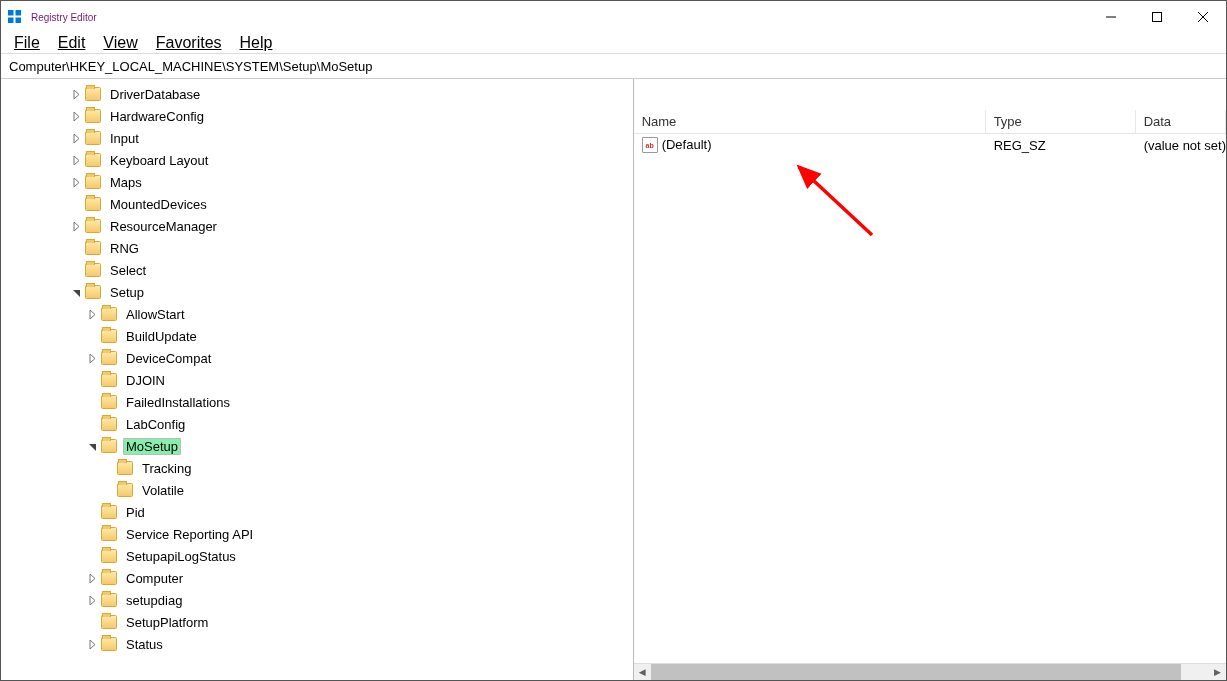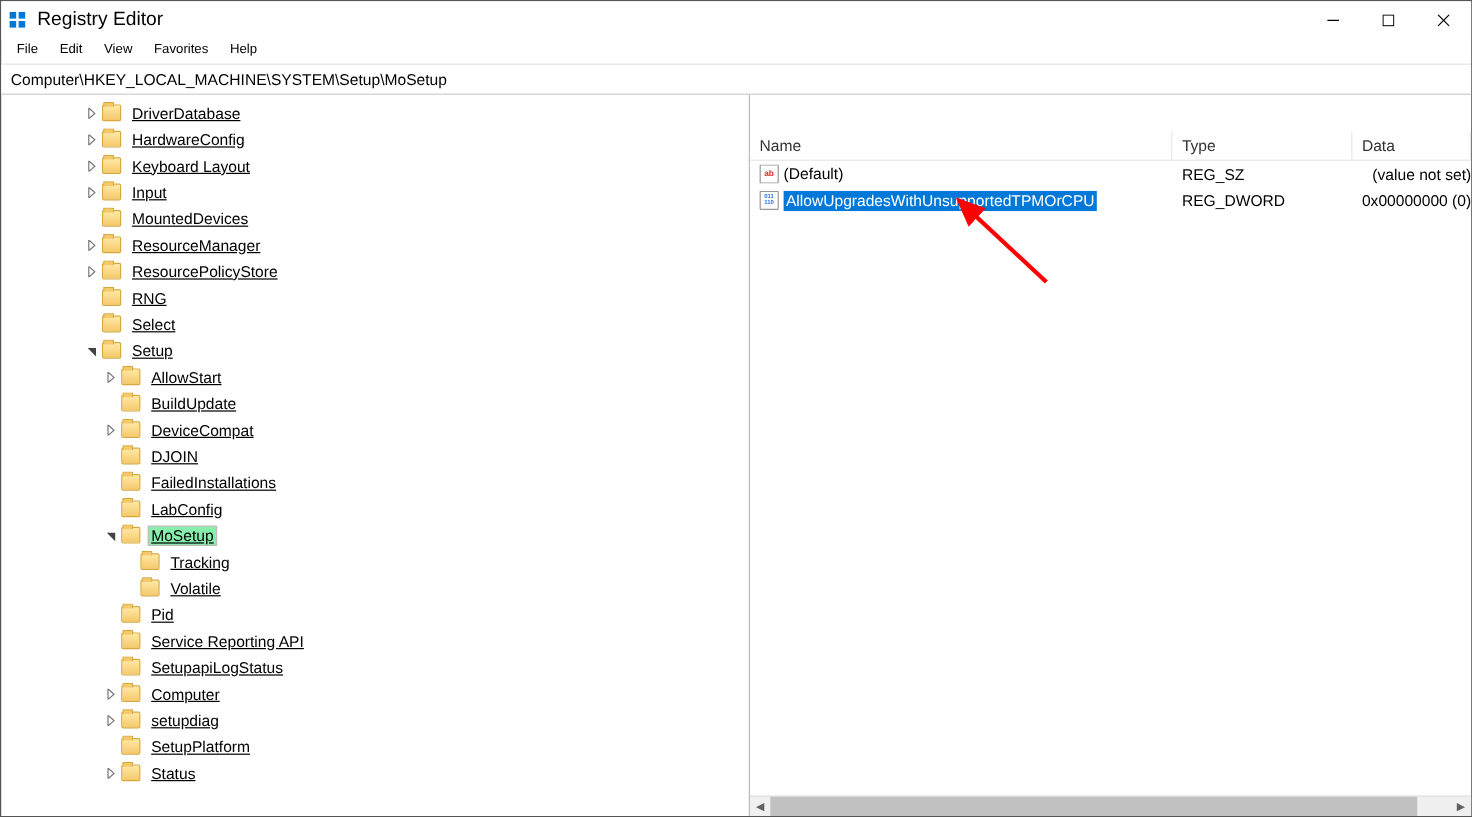--- a/index.html
+++ b/index.html
@@ -2,34 +2,34 @@
 <html><head>
 <meta charset="utf-8">
 <style>
   * { box-sizing: border-box; font-family: "Segoe UI", Tahoma, sans-serif; }
   html, body { margin: 0; padding: 0; }
   body { width: 1227px; height: 681px; background: #fff; border: 1px solid #555; overflow: hidden; position: relative; }
 
   
   .titlebar { height: 32px; display: flex; align-items: center; padding-left: 6px; background: #fff; }
   .titlebar .app-icon { width: 16px; height: 16px; margin-right: 8px; }
-  .titlebar .title { font-size: 16px; color: #000000; }
+  .titlebar .title { font-size: 10px; color: #701a75; }
   .titlebar .win-controls { margin-left: auto; display: flex; }
   .titlebar .win-btn { width: 46px; height: 32px; display: flex; align-items: center; justify-content: center; font-size: 14px; color: #000; }
 
   
-  .menubar { height: 21px; display: flex; align-items: flex-start; padding: 0 4px; border-bottom: 1px solid #ddd; font-size: 11px; }
+  .menubar { height: 21px; display: flex; align-items: center; padding: 0 4px; border-bottom: 1px solid #ddd; font-size: 16px; text-decoration: underline; }
   .menubar .menu-item { padding: 2px 9px; cursor: default; }
 
   
   .addressbar { height: 25px; display: flex; align-items: center; padding: 0 8px; font-size: 13px; border-bottom: 1px solid #ccc; background: #fff; }
 
   
   .main { display: flex; height: 601px; }
-  .tree-panel { width: 707px; border-right: 1px solid #bbb; position: relative; overflow: hidden; text-decoration: underline; }
+  .tree-panel { width: 707px; border-right: 1px solid #bbb; position: relative; overflow: hidden; }
   .tree-scroll { width: 100%; height: 100%; overflow-y: auto; overflow-x: hidden; }
   .tree { padding: 4px 0 4px 4px; font-size: 13px; }
   .tree-row { height: 22px; display: flex; align-items: center; white-space: nowrap; cursor: default; }
   .tree-row .chevron { width: 14px; height: 14px; margin-right: 2px; display: inline-flex; align-items: center; justify-content: center; color: #666; font-size: 10px; flex-shrink: 0; }
   .tree-row .chevron.blank { visibility: hidden; }
   .tree-row .folder { width: 16px; height: 14px; margin-right: 6px; flex-shrink: 0; background: linear-gradient(#ffe9a6, #f5c96b); border: 0.5px solid #d6a93c; border-radius: 1.5px; position: relative; }
   .tree-row .folder::before { content: ""; position: absolute; top: -3px; left: 0; width: 7px; height: 3px; background: #f5c96b; border: 0.5px solid #d6a93c; border-bottom: none; border-radius: 1px 1px 0 0; }
   .tree-row .label { padding: 1px 3px; border-radius: 1px; }
   .tree-row.selected .label { background: #86efac; border: 1px solid #bbb; padding: 0 2px; }
   .indent { display: inline-block; }
@@ -136,57 +136,57 @@
             <span class="label">HardwareConfig</span>
           </div>
           <div class="tree-row">
             <span class="indent" style="width: 64px;"></span>
             <span class="chevron">
               <svg width="9" height="9" viewBox="0 0 9 9">
                 <polygon points="2,0 7,4.5 2,9" fill="none" stroke="#777" stroke-width="1"></polygon>
               </svg>
             </span>
             <span class="folder"></span>
+            <span class="label">Input</span>
+          </div>
+          <div class="tree-row">
+            <span class="indent" style="width: 64px;"></span>
+            <span class="chevron">
+              <svg width="9" height="9" viewBox="0 0 9 9">
+                <polygon points="2,0 7,4.5 2,9" fill="none" stroke="#777" stroke-width="1"></polygon>
+              </svg>
+            </span>
+            <span class="folder"></span>
             <span class="label">Keyboard Layout</span>
           </div>
           <div class="tree-row">
             <span class="indent" style="width: 64px;"></span>
             <span class="chevron">
               <svg width="9" height="9" viewBox="0 0 9 9">
                 <polygon points="2,0 7,4.5 2,9" fill="none" stroke="#777" stroke-width="1"></polygon>
               </svg>
             </span>
             <span class="folder"></span>
-            <span class="label">Input</span>
+            <span class="label">Maps</span>
           </div>
           <div class="tree-row">
             <span class="indent" style="width: 64px;"></span>
             <span class="chevron blank"> </span>
             <span class="folder"></span>
             <span class="label">MountedDevices</span>
           </div>
           <div class="tree-row">
             <span class="indent" style="width: 64px;"></span>
             <span class="chevron">
               <svg width="9" height="9" viewBox="0 0 9 9">
                 <polygon points="2,0 7,4.5 2,9" fill="none" stroke="#777" stroke-width="1"></polygon>
               </svg>
             </span>
             <span class="folder"></span>
             <span class="label">ResourceManager</span>
-          </div>
-          <div class="tree-row">
-            <span class="indent" style="width: 64px;"></span>
-            <span class="chevron">
-              <svg width="9" height="9" viewBox="0 0 9 9">
-                <polygon points="2,0 7,4.5 2,9" fill="none" stroke="#777" stroke-width="1"></polygon>
-              </svg>
-            </span>
-            <span class="folder"></span>
-            <span class="label">ResourcePolicyStore</span>
           </div>
           <div class="tree-row">
             <span class="indent" style="width: 64px;"></span>
             <span class="chevron blank"> </span>
             <span class="folder"></span>
             <span class="label">RNG</span>
           </div>
           <div class="tree-row">
             <span class="indent" style="width: 64px;"></span>
             <span class="chevron blank"> </span>
@@ -334,30 +334,20 @@
       <div class="col col-data">Data</div>
     </div>
     <div class="list-body" id="list-body">
         <div class="list-row">
           <div class="cell name-cell col-name">
             <span class="reg-sz-icon">ab</span>
             <span class="name-text">(Default)</span>
           </div>
           <div class="cell col-type">REG_SZ</div>
           <div class="cell col-data">(value not set)</div>
-        </div>
-        <div class="list-row selected">
-          <div class="cell name-cell col-name">
-            <span class="reg-dword-icon">
-              <span style="font-size:5px;line-height:5px;">011<br>110</span>
-            </span>
-            <span class="name-text">AllowUpgradesWithUnsupportedTPMOrCPU</span>
-          </div>
-          <div class="cell col-type">REG_DWORD</div>
-          <div class="cell col-data">0x00000000 (0)</div>
         </div>
       </div>
     <div class="hscroll">
       <div class="btn">◀</div>
       <div class="track">
           <div class="thumb"></div>
         </div>
       <div class="btn">▶</div>
     </div>
   </div>

